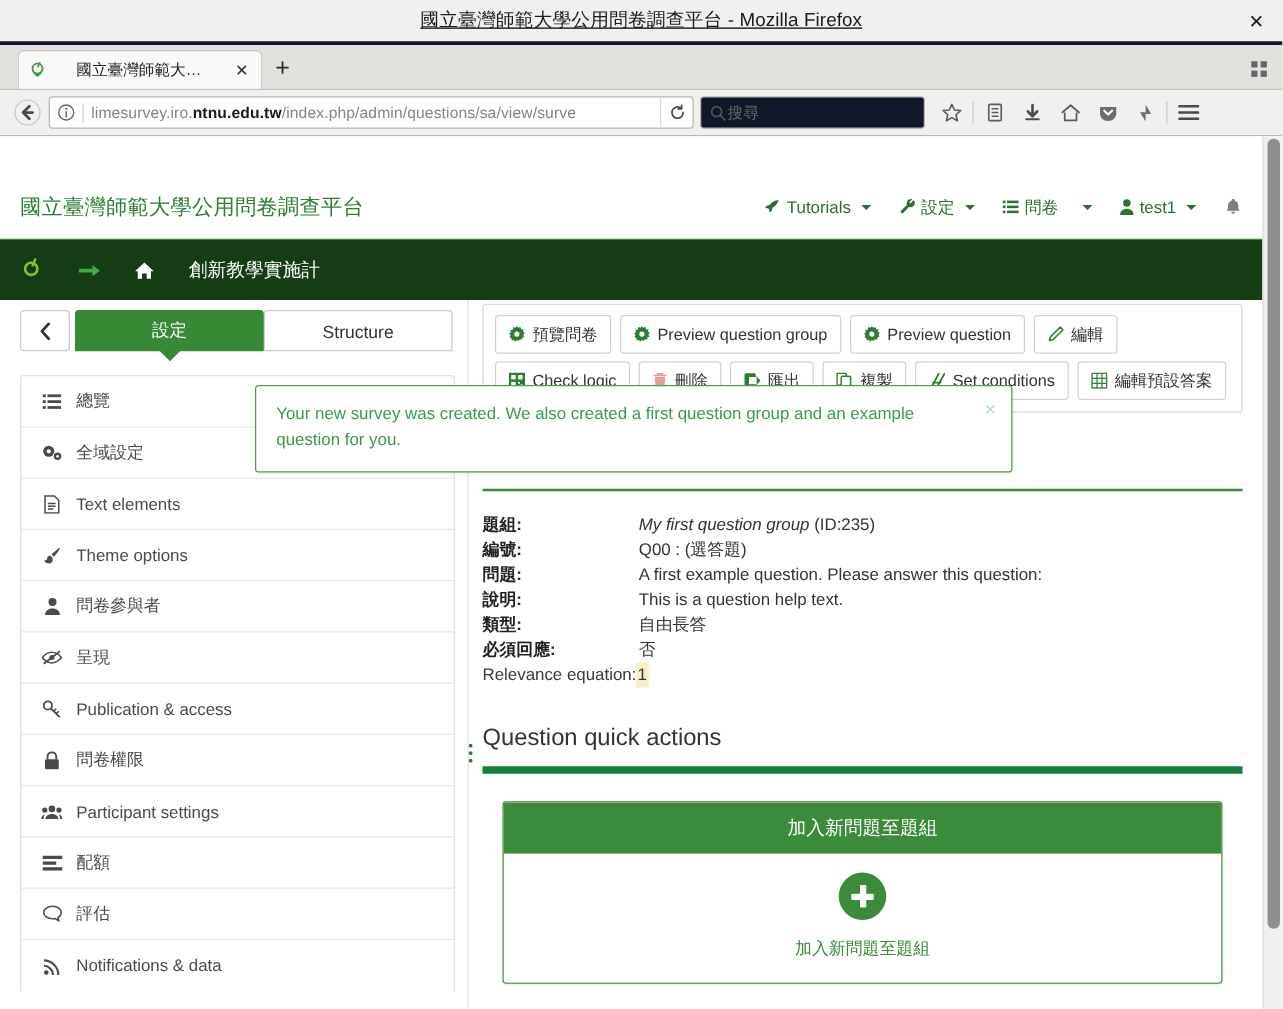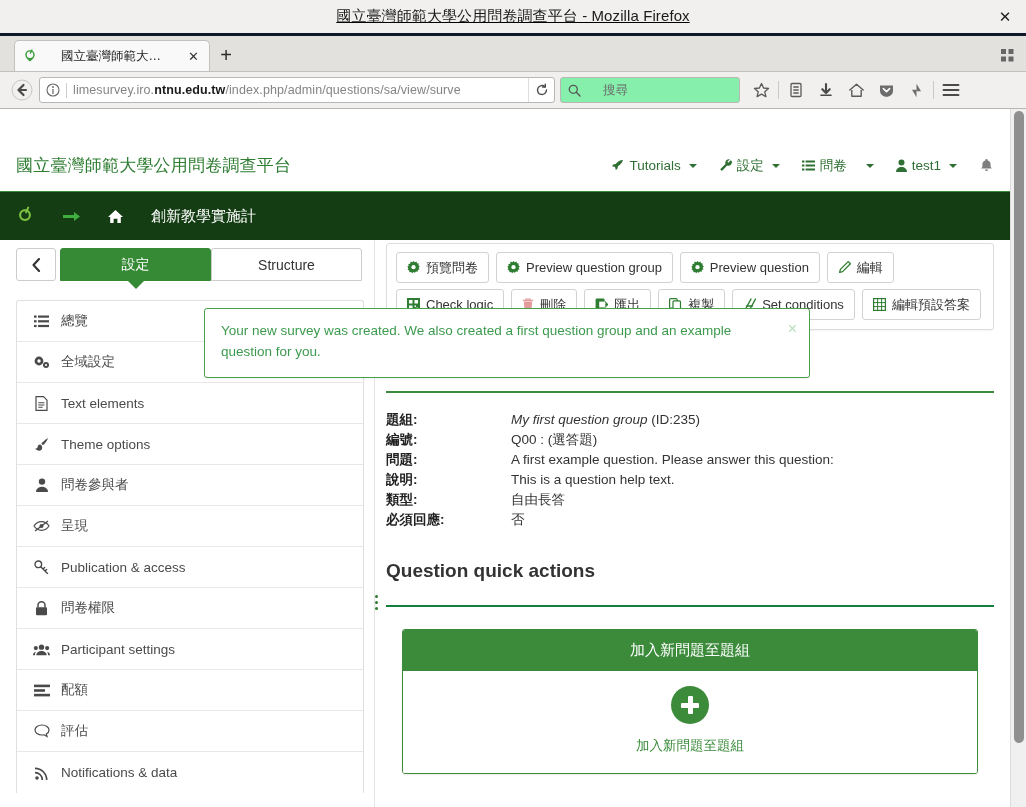--- a/index.html
+++ b/index.html
@@ -75,23 +75,23 @@
   .url-text {
     flex: 1; font-size: 12.5px; color: #848484; padding: 0 6px;
     white-space: nowrap; overflow: hidden; letter-spacing: .1px;
   }
   .url-text b { color: #1a1a1a; font-weight: 700; }
   .url-reload {
     width: 26px; display: flex; align-items: center; justify-content: center;
     border-left: 1px solid #ddd; height: 100%; cursor: pointer;
   }
   .ff-searchbar {
-    width: 180px; height: 26px; background: #86efac;
+    width: 180px; height: 26px; background: #0f172a;
     border: 1px solid #b9b7b4; border-radius: 3px;
-    display: flex; align-items: center; gap: 22px; padding: 0 7px;
+    display: flex; align-items: center; gap: 1px; padding: 0 7px;
   }
   .ff-search-ph { font-size: 12.5px; color: #6b6b6b; }
   .ff-toolicons { display: flex; align-items: center; margin-left: 6px; }
   .tb-sep { width: 1px; height: 18px; background: #cbc9c6; margin: 0 2px; }
 
   
   .viewport {
     position: relative;
     width: 1026px; height: 698px;
     background: #fff; overflow: hidden;
@@ -230,21 +230,21 @@
 
   .detail-list { margin-top: 17px; }
   .detail-row { display: flex; font-size: 13.5px; line-height: 20px; color: #333; align-items: flex-end; }
   .detail-label { width: 125px; flex: 0 0 125px; font-weight: 700; color: #222; }
   .detail-label.thin { font-weight: 400; color: #3a3a3a; }
   .detail-value { color: #333; }
   .detail-value i { font-style: italic; }
   .hl { background: #f7f0c4; padding: 0 1px; }
 
   .qqa { margin-top: 30px; }
-  .qqa-title { font-size: 19px; font-weight: 700; color: #333; padding-bottom: 23px; border-bottom: 2px solid #15803d; }
+  .qqa-title { font-size: 19px; font-weight: 400; color: #333; padding-bottom: 11px; border-bottom: 6px solid #15803d; }
   .qqa-box {
     margin: 22px 16px 0 16px;
     border: 1px solid #3c8b3c; border-radius: 3px; overflow: hidden;
     box-shadow: 0 1px 2px rgba(0,0,0,.08);
   }
   .qqa-box-head {
     background: #3b8b3b; color: #fff; text-align: center;
     font-size: 15px; padding: 11px 0;
   }
   .qqa-box-body {
@@ -701,20 +701,24 @@
               <span class="detail-value">This is a question help text.</span>
             </div>
             <div class="detail-row">
               <span class="detail-label">類型:</span>
               <span class="detail-value">自由長答</span>
             </div>
             <div class="detail-row">
               <span class="detail-label">必須回應:</span>
               <span class="detail-value">否</span>
             </div>
+            <div class="detail-row">
+              <span class="detail-label thin" style="width:auto;flex:0 0 auto;">Relevance equation:</span>
+              <span class="detail-value hl">1</span>
+            </div>
           </div>
         </div>
 
         <div class="qqa">
           <div class="qqa-title">Question quick actions</div>
           <div class="qqa-box">
             <div class="qqa-box-head">加入新問題至題組</div>
             <div class="qqa-box-body">
               <div class="plus-circle"></div>
               <div class="qqa-link">加入新問題至題組</div>

